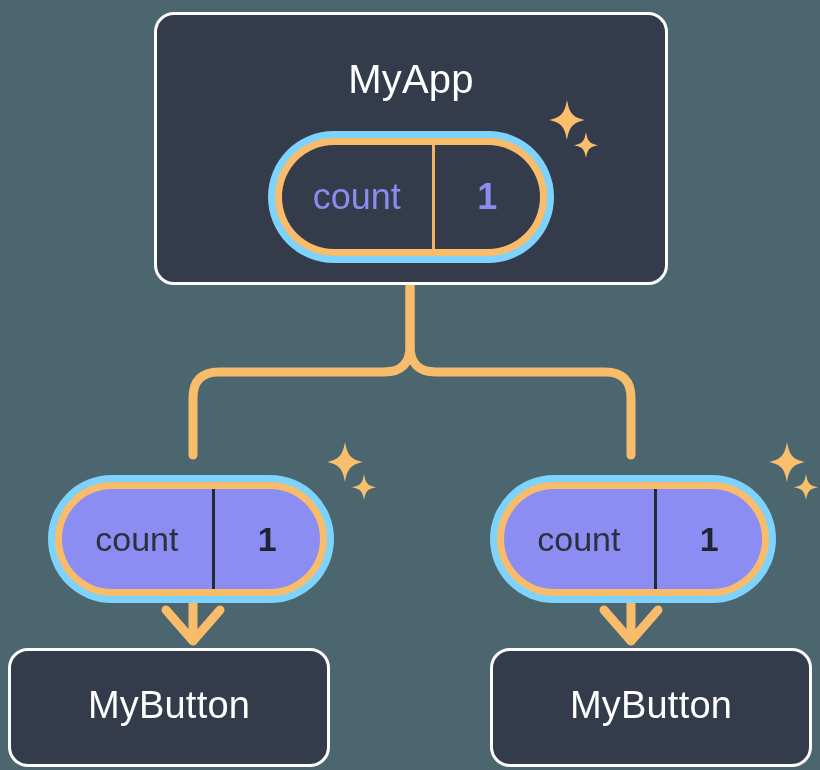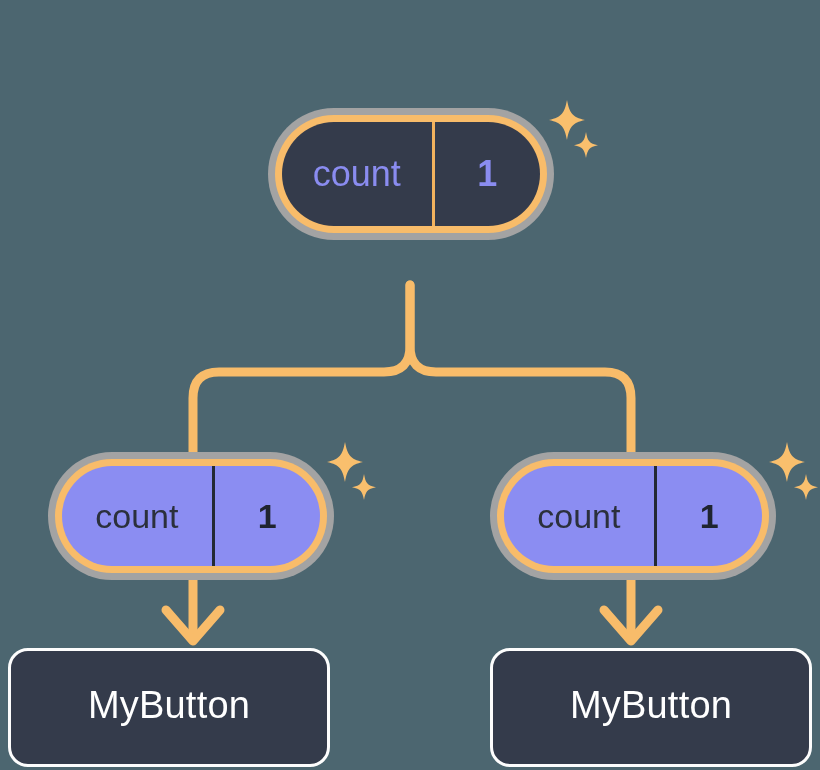--- a/index.html
+++ b/index.html
@@ -70,23 +70,24 @@
   .card-mybutton .card-title {
     top: 33px;
     font-size: 38px;
   }
 
   
   .pill {
     position: absolute;
     box-sizing: border-box;
     border-radius: 999px;
-    background: #a3a3a3;            
+    background: #7dd3fc;            
     padding: 7px;
     display: flex;
+    margin-top: 23px;
   }
   .pill-mid {
     flex: 1;
     border-radius: 999px;
     background: #f8bc6a;            
     padding: 7px;
     display: flex;
     box-sizing: border-box;
   }
   .pill-inner {
@@ -166,20 +167,23 @@
     <path d="M410 285 L410 346 Q410 372 384 372 L219 372 Q193 372 193 398 L193 455" fill="none" stroke="#f8bc6a" stroke-width="9" stroke-linecap="round" stroke-linejoin="round"></path>
     <path d="M410 285 L410 346 Q410 372 436 372 L605 372 Q631 372 631 398 L631 455" fill="none" stroke="#f8bc6a" stroke-width="9" stroke-linecap="round" stroke-linejoin="round"></path>
 
     <path d="M193 578 L193 641" fill="none" stroke="#f8bc6a" stroke-width="9" stroke-linecap="butt"></path>
     <path d="M166 610 L193 641 L220 610" fill="none" stroke="#f8bc6a" stroke-width="9" stroke-linecap="round" stroke-linejoin="round"></path>
 
     <path d="M631 578 L631 641" fill="none" stroke="#f8bc6a" stroke-width="9" stroke-linecap="butt"></path>
     <path d="M604 610 L631 641 L658 610" fill="none" stroke="#f8bc6a" stroke-width="9" stroke-linecap="round" stroke-linejoin="round"></path>
   </svg>
 
+  <div class="card" id="card-myapp">
+    <div class="card-title">MyApp</div>
+  </div>
 
   <div class="pill" id="pill-myapp">
     <div class="pill-mid">
       <div class="pill-inner">
         <div class="pill-key">count</div>
         <div class="pill-val">1</div>
       </div>
     </div>
   </div>
 

